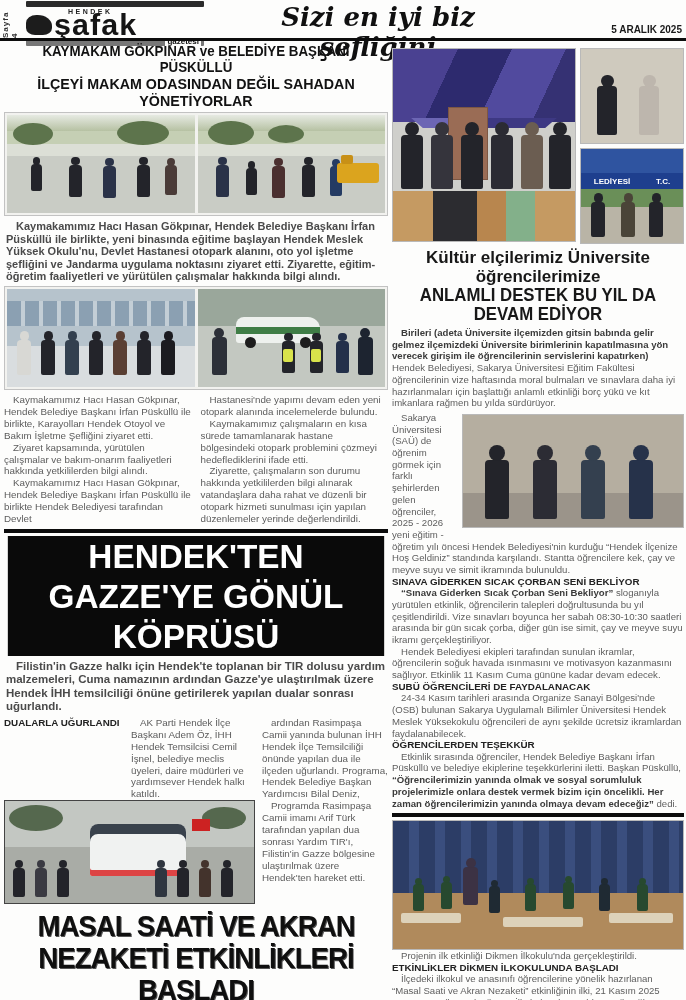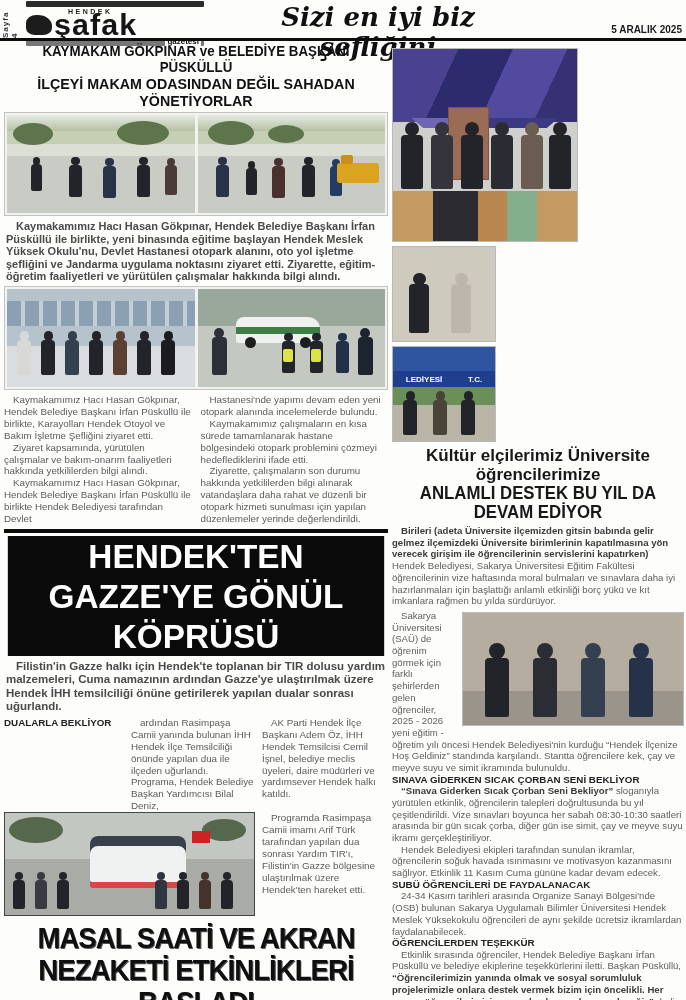--- a/index.html
+++ b/index.html
@@ -81,21 +81,21 @@
   .bannerstrip{position:absolute;left:0;right:0;top:26%;height:16px;background:#1e3f8e;display:flex;
                align-items:center;justify-content:space-around;color:#fff;font-weight:bold;font-size:8px;}
   .truck{position:absolute;left:34%;top:22%;width:96px;height:52px;background:#f0f2f1;border-radius:8px 8px 2px 2px;
          box-shadow:inset 0 10px 0 #39424c, inset 0 -6px 0 #d44;}
   .flag{position:absolute;width:18px;height:12px;background:#c22;}
   .curtain{position:absolute;left:0;right:0;top:0;height:56%;
            background:repeating-linear-gradient(90deg,#2c3d66 0 16px,#3a4e7e 16px 26px);}
   .floorw{position:absolute;left:0;right:0;bottom:0;height:44%;background:#b08a5c;}
   .table{position:absolute;background:#ddd2ba;border-radius:2px;height:10px;}
   .floatR{float:right;width:220px;height:112px;margin:2px 0 3px 6px;}
-  .collage{display:flex;gap:4px;flex-direction:column;}
+  .collage{display:flex;gap:4px;}
   .collage .main{width:184px;height:192px;}
   .collage .stack{display:flex;flex-direction:column;gap:4px;}
   .collage .stack .photo{width:102px;height:94px;}
 </style>
 </head>
 <body>
 
 <div id="page">
 
   <div class="hdr">
@@ -185,27 +185,27 @@
       </div>
     </div>
 
     <div class="blackrule"></div>
 
     <div class="banner">HENDEK'TEN GAZZE'YE GÖNÜL KÖPRÜSÜ</div>
     <p class="leadP" style="font-size:11.5px;line-height:13.5px;">Filistin'in Gazze halkı için Hendek'te toplanan bir TIR dolusu yardım malzemeleri, Cuma namazının ardından Gazze'ye ulaştırılmak üzere Hendek İHH temsilciliği önüne getirilerek yapılan dualar sonrası uğurlandı.</p>
 
     <div class="g3 body">
       <div>
-        <div class="subhead">DUALARLA BEKLİYOR</div>
+        <div class="subhead">DUALARLA UĞURLANDI</div>
+      </div>
+      <div>
+        <p>AK Parti Hendek İlçe Başkanı Adem Öz, İHH Hendek Temsilcisi Cemil İşnel, belediye meclis üyeleri, daire müdürleri ve yardımsever Hendek halkı katıldı.</p>
       </div>
       <div>
         <p>ardından Rasimpaşa Camii yanında bulunan İHH Hendek İlçe Temsilciliği önünde yapılan dua ile ilçeden uğurlandı. Programa, Hendek Belediye Başkan Yardımcısı Bilal Deniz,</p>
-      </div>
-      <div>
-        <p>AK Parti Hendek İlçe Başkanı Adem Öz, İHH Hendek Temsilcisi Cemil İşnel, belediye meclis üyeleri, daire müdürleri ve yardımsever Hendek halkı katıldı.</p>
       </div>
       <div class="gphoto">
         <div class="photo" style="height:102px;border:1px solid #444;background:linear-gradient(180deg,#c3c7c2 0 45%,#a9aca6 45%);">
           <span class="tree" style="left:4px;top:4px;width:54px;height:26px;background:#55684e;"></span>
           <span class="tree" style="right:8px;top:6px;width:44px;height:22px;background:#55684e;"></span>
           <span class="truck"></span>
           <span class="flag" style="right:44px;top:18px;"></span>
           <span class="p" style="left:8px;bottom:6px;font-size:11px;"></span>
           <span class="p" style="left:30px;bottom:6px;font-size:11px;background:#3a3a42;"></span>
           <span class="p" style="left:52px;bottom:6px;font-size:11px;"></span>
@@ -292,18 +292,20 @@
       <span class="p" style="left:48px;bottom:40px;font-size:10px;background:#27492f;"></span>
       <span class="p" style="left:96px;bottom:36px;font-size:10px;background:#1f2a33;"></span>
       <span class="p" style="left:132px;bottom:38px;font-size:10px;background:#27492f;"></span>
       <span class="p" style="left:170px;bottom:40px;font-size:10px;background:#27492f;"></span>
       <span class="p" style="left:206px;bottom:38px;font-size:10px;background:#1f2a33;"></span>
       <span class="p" style="left:244px;bottom:38px;font-size:10px;background:#27492f;"></span>
       <span class="p" style="left:70px;bottom:44px;font-size:14px;background:#3c3244;"></span>
     </div>
 
     <div class="body">
+      <p class="caption">Projenin ilk etkinliği Dikmen İlkokulu'nda gerçekleştirildi.</p>
+      <div class="subhead">ETKİNLİKLER DİKMEN İLKOKULUNDA BAŞLADI</div>
       <p>İlçedeki ilkokul ve anasınıfı öğrencilerine yönelik hazırlanan “Masal Saati ve Akran Nezaketi” etkinliğinin ilki, 21 Kasım 2025 Cuma günü (bugün) Dikmen İlkokulu'nda yapıldı. Müzik, eğlence, yüz boyama ve ikramlar eşliğinde gerçekleştirilen etkinlikte çocuklara masallar aracılığıyla empati, nezaket kültürü ve olumlu akran ilişkileri kazandırılması hedeflendi. Etkinlik, minik öğrenciler tarafından büyük ilgi gördü.</p>
 
     </div>
   </div>
 
 </div>
 
 </body></html>

